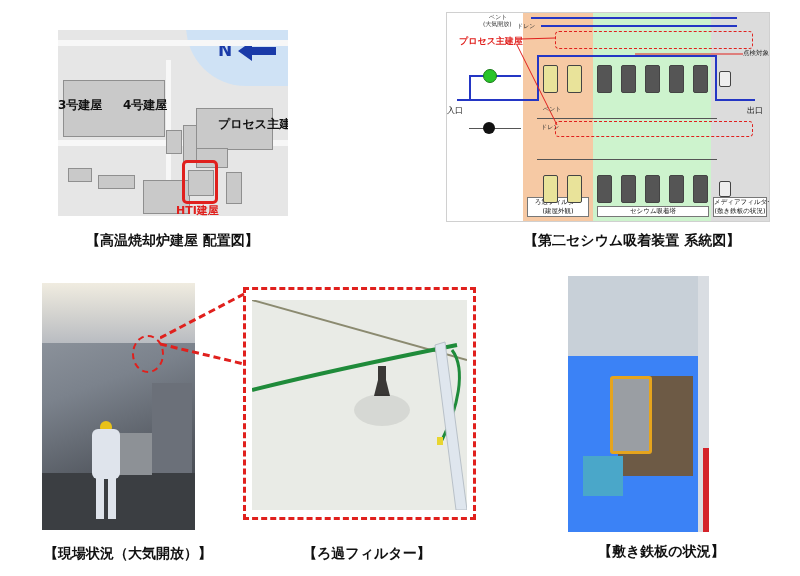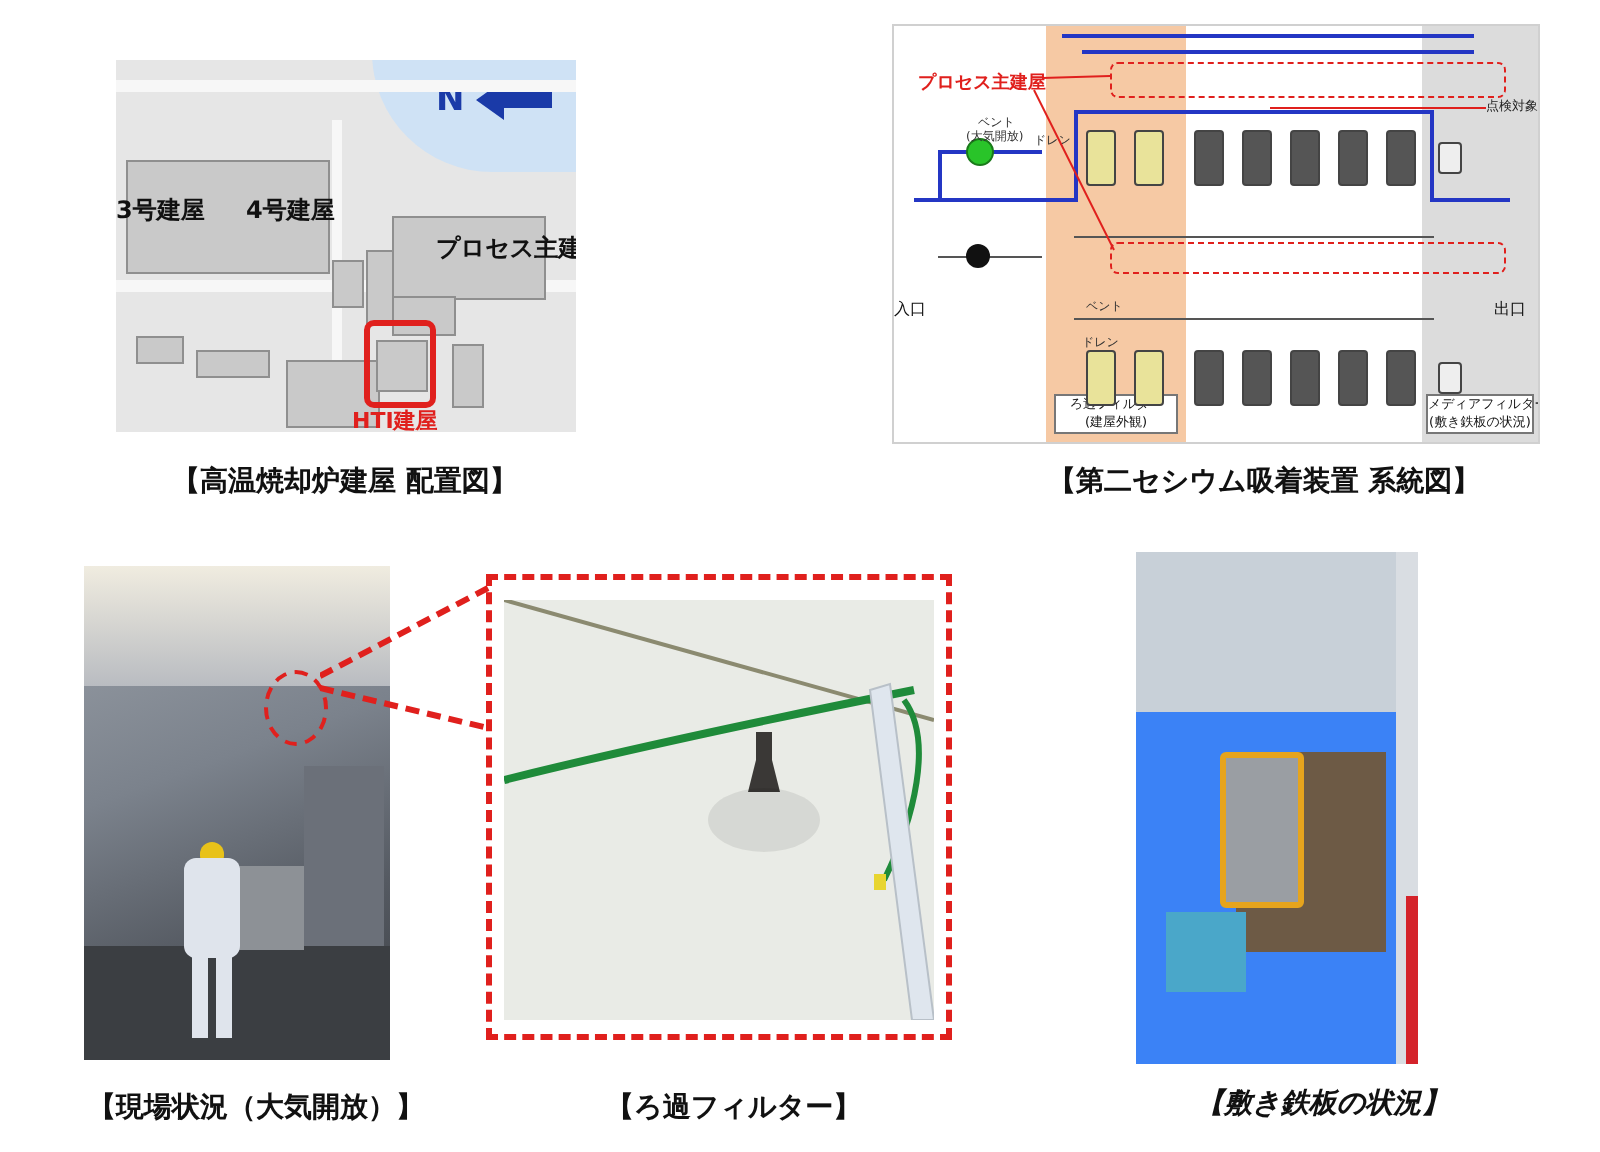--- a/index.html
+++ b/index.html
@@ -18,21 +18,21 @@
   
   #sys{left:446px;top:12px;width:322px;height:208px;background:#fff;overflow:hidden;border:1px solid #d0d0d0;}
   .zone{position:absolute;top:0;bottom:0;}
   .zone-label{position:absolute;bottom:4px;font-size:6.5px;border:1px solid #777;background:#fff;text-align:center;line-height:9px;white-space:nowrap;}
   .vessel{position:absolute;width:13px;height:26px;border:1px solid #444;border-radius:2px;}
   .vessel.y{background:#e9e39a;}
   .vessel.d{background:#555;}
   .vessel.w{background:#eee;}
   .pipe{position:absolute;background:#2436c4;}
   .thinpipe{position:absolute;background:#555;}
-  .sys-txt{position:absolute;font-size:6px;color:#333;white-space:nowrap;margin-top:44px;}
+  .sys-txt{position:absolute;font-size:6px;color:#333;white-space:nowrap;}
   
   #photo1{left:42px;top:283px;width:153px;height:247px;overflow:hidden;background:linear-gradient(160deg,#9aa0a8 0%,#7b828c 40%,#555a62 70%,#3a3d42 100%);}
   #photo2{left:252px;top:300px;width:215px;height:210px;overflow:hidden;background:#e9ebe6;}
   #zoom-frame{left:243px;top:287px;width:233px;height:233px;border:3px dashed #e0201d;box-sizing:border-box;}
   #photo3{left:568px;top:276px;width:141px;height:256px;overflow:hidden;background:#3b82f6;}
 </style>
 </head>
 <body>
 
 <div id="map" class="abs">
@@ -65,20 +65,23 @@
   <div class="hti-lbl" style="left:118px;top:173px;">HTI建屋</div>
 </div>
 <div class="caption" style="left:86px;top:232px;">【高温焼却炉建屋 配置図】</div>
 
 <div id="sys" class="abs">
   <div class="zone" style="left:76px;width:70px;background:#f6c9a4;">
     <div class="zone-label" style="left:4px;width:60px;">
       <div>ろ過フィルター</div>
       <div>(建屋外観)</div>
     </div>
+  </div>
+  <div class="zone" style="left:146px;width:118px;background:#cdf3cd;">
+    <div class="zone-label" style="left:4px;width:110px;">セシウム吸着塔</div>
   </div>
   <div class="zone" style="left:264px;width:58px;background:#dcdcdc;">
     <div class="zone-label" style="left:2px;width:52px;">
       <div>メディアフィルター</div>
       <div>(敷き鉄板の状況)</div>
     </div>
   </div>
 
   <div class="pipe" style="left:84px;top:4px;width:206px;height:2px;"></div>
   <div class="pipe" style="left:94px;top:12px;width:196px;height:2px;"></div>
@@ -168,13 +171,13 @@
   <div class="abs" style="left:50px;top:100px;width:75px;height:100px;background:#6d5a45;"></div>
   <div class="abs" style="left:42px;top:100px;width:36px;height:72px;border:3px solid #e6a41d;border-radius:3px;background:#9a9ea3;"></div>
   <div class="abs" style="left:15px;top:180px;width:40px;height:40px;background:#4aa7c9;"></div>
   <div class="abs" style="left:135px;top:172px;width:38px;height:84px;background:#d4232a;">
     <div class="abs" style="left:13px;top:22px;width:14px;font-size:10px;font-weight:bold;color:#fff;line-height:12px;word-break:break-all;">消火器</div>
   </div>
 </div>
 
 <div class="caption" style="left:44px;top:545px;">【現場状況（大気開放）】</div>
 <div class="caption" style="left:303px;top:545px;">【ろ過フィルター】</div>
-<div class="caption" style="left:598px;top:543px;font-style:italic;">【敷き鉄板の状況】</div>
+<div class="caption" style="left:598px;top:543px;">【敷き鉄板の状況】</div>
 
 </body></html>

